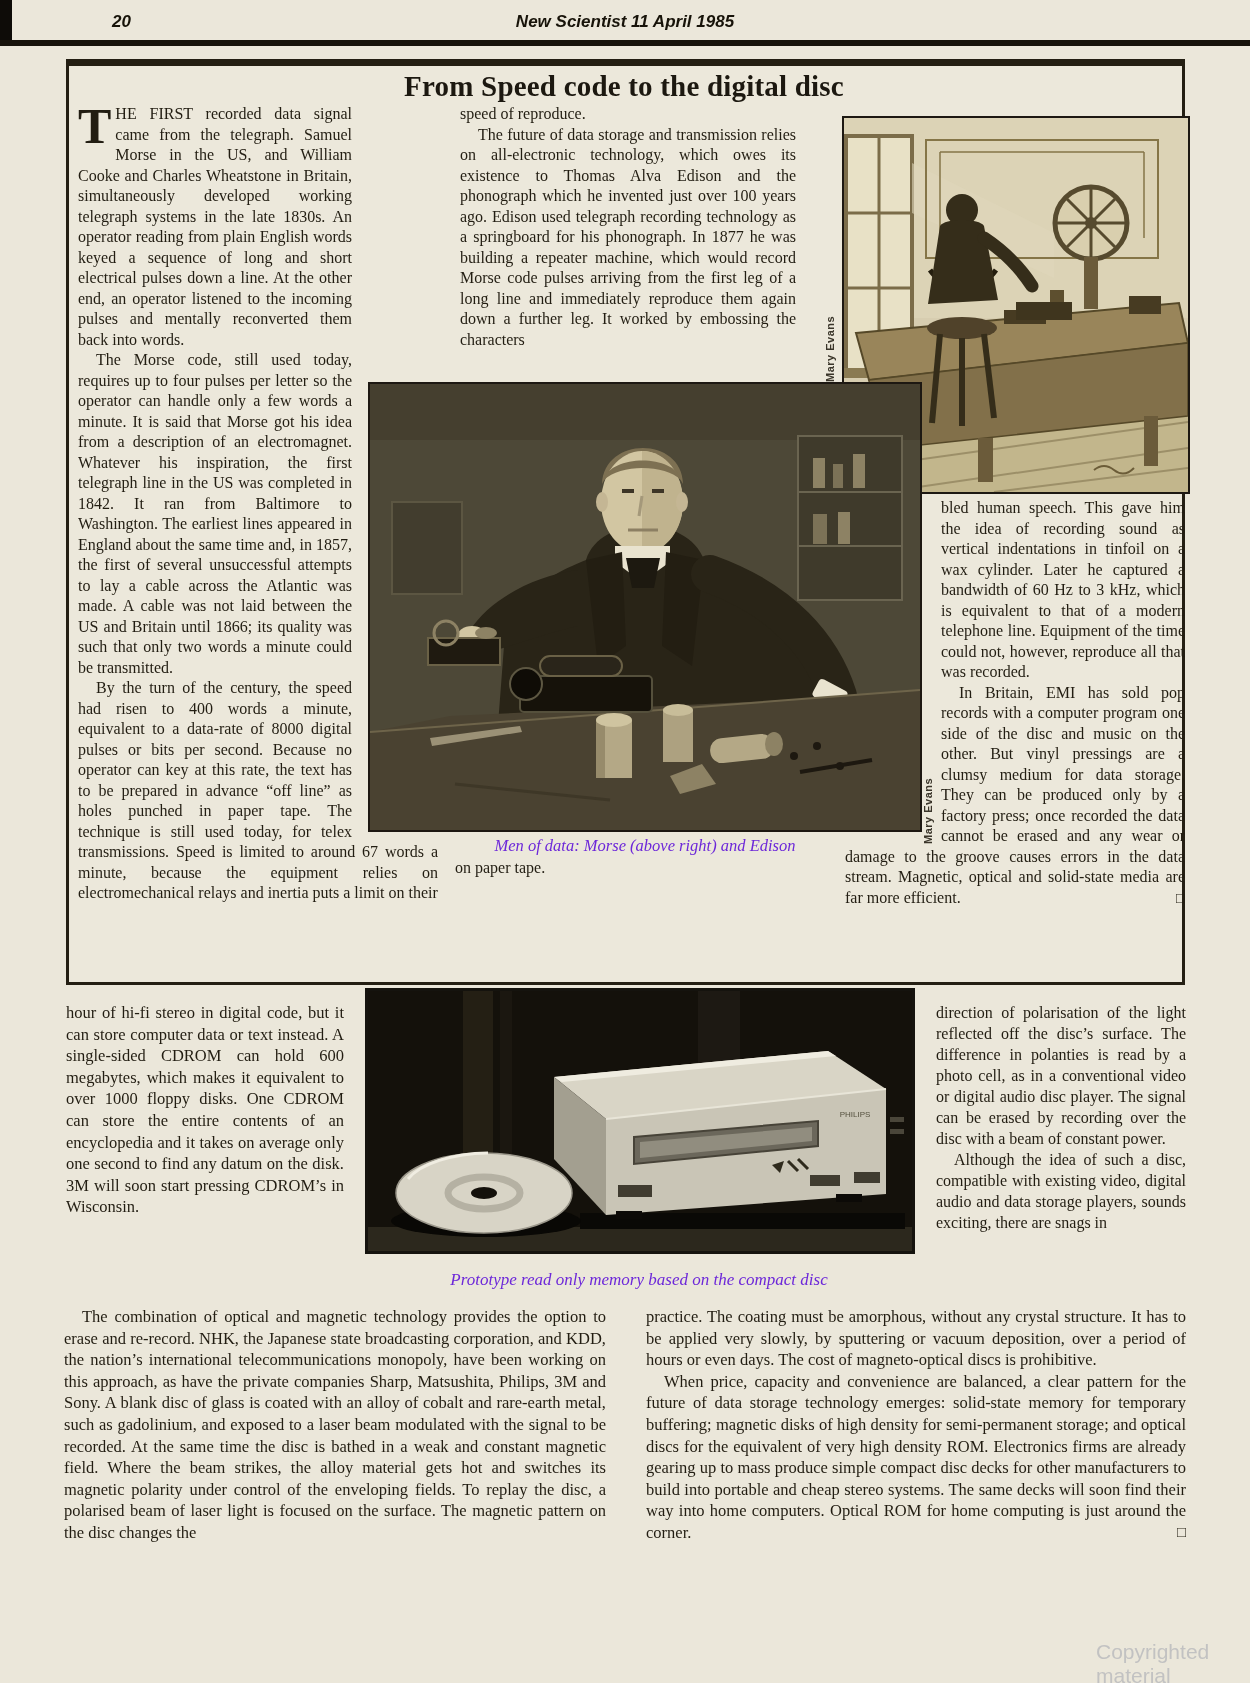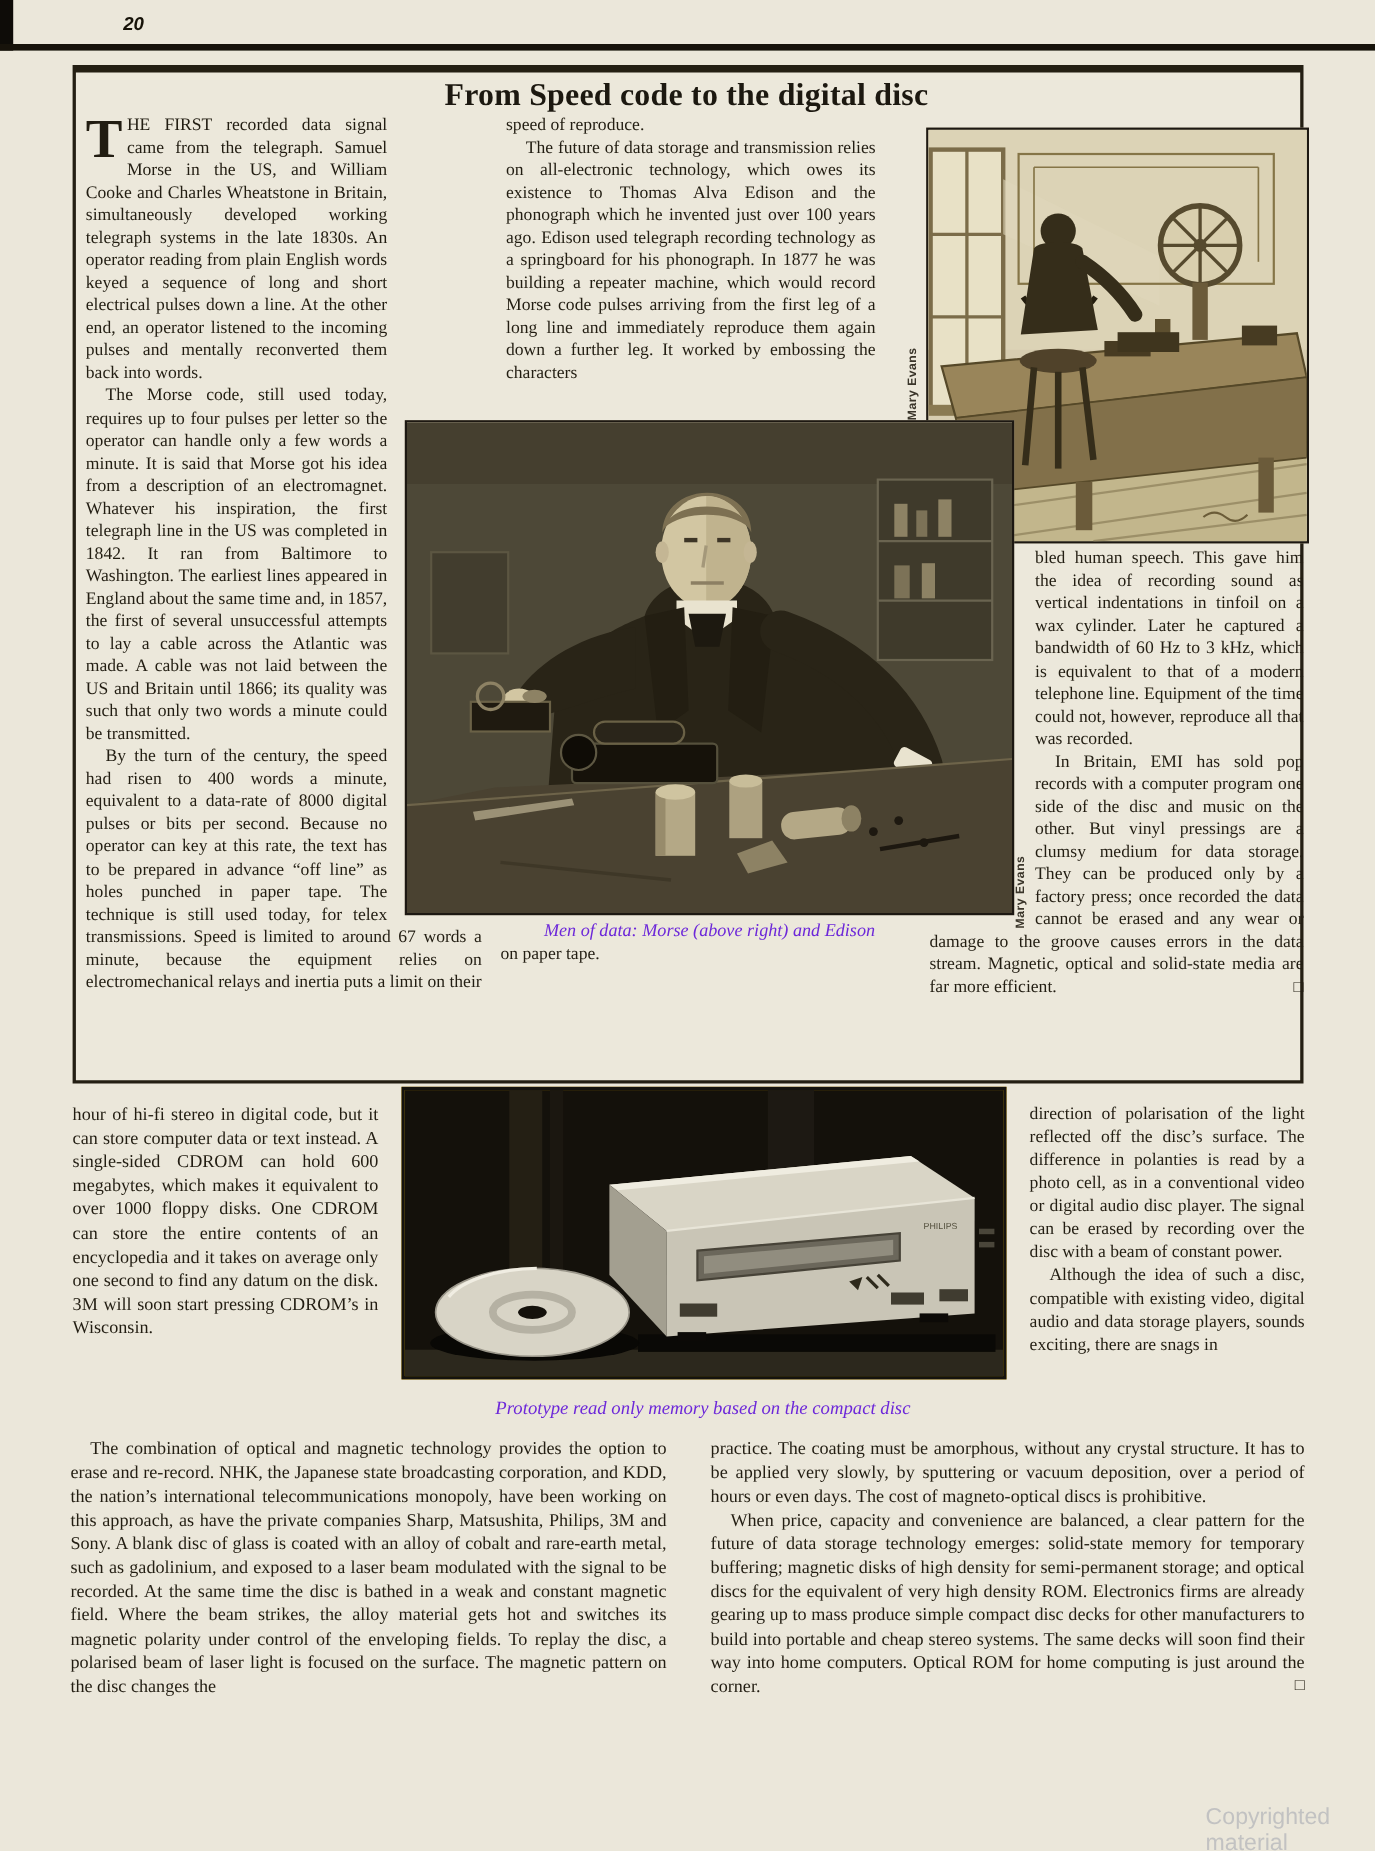--- a/index.html
+++ b/index.html
@@ -21,31 +21,32 @@
   p.ind{text-indent:18px;}
   .dropcap{float:left;font-size:50px;line-height:40px;font-weight:bold;padding:2px 4px 0 0;}
   .sp-r{float:right;width:86px;height:470px;margin-top:252px;}
   .sp-l{float:left;width:96px;height:334px;}
   .endmark{float:right;font-size:15px;line-height:20.5px;}
   .photo-frame{border:2px solid #1d1812;background:#cfc6a8;}
   .caption{font-style:italic;text-align:center;font-size:16.5px;color:#6d28d9;}
   .vcredit{writing-mode:vertical-rl;transform:rotate(180deg);
         font-family:"Liberation Sans",sans-serif;font-size:11px;font-weight:bold;
         color:#3a352a;letter-spacing:.5px;}
-  #cd-photo{border:3px solid #15130e;background:#eab308;}
+  #cd-photo{border:3px solid #15130e;background:#8b5cf6;}
   #copyright{font-family:Liberation Sans, sans-serif;font-size:21px;color:#c2c2c2;}
   svg{display:block;}
 </style>
 </head>
 <body>
 
 <div id="page">
 
   <div class="abs" id="corner-block" style="left:0;top:0;width:12px;height:46px;"></div>
   <div class="abs mast" style="left:80px;top:12px;margin-left:32px;">20</div>
+  <div class="abs mast" style="left:0;top:12px;width:1250px;text-align:center;">New Scientist 11 April 1985</div>
   <div class="abs" id="header-rule" style="left:0;top:40px;width:1250px;height:6px;"></div>
 
   <div class="abs" id="main-box" style="left:66px;top:59px;width:1113px;height:916px;"></div>
 
   <div class="abs" id="feature-title" style="left:70px;top:70px;width:1108px;">From Speed code to the digital disc</div>
 
   <div class="abs bx" style="left:78px;top:104px;width:360px;">
     <div class="sp-r"></div>
     <p class="noind"><span class="dropcap">T</span><span>HE FIRST recorded data signal came from the telegraph. Samuel Morse in the US, and William Cooke and Charles Wheatstone in Britain, simultaneously developed working telegraph systems in the late 1830s. An operator reading from plain English words keyed a sequence of long and short electrical pulses down a line. At the other end, an operator listened to the incoming pulses and mentally reconverted them back into words.</span></p>
     <p class="ind">The Morse code, still used today, requires up to four pulses per letter so the operator can handle only a few words a minute. It is said that Morse got his idea from a description of an electromagnet. Whatever his inspiration, the first telegraph line in the US was completed in 1842. It ran from Baltimore to Washington. The earliest lines appeared in England about the same time and, in 1857, the first of several unsuccessful attempts to lay a cable across the Atlantic was made. A cable was not laid between the US and Britain until 1866; its quality was such that only two words a minute could be transmitted.</p>

